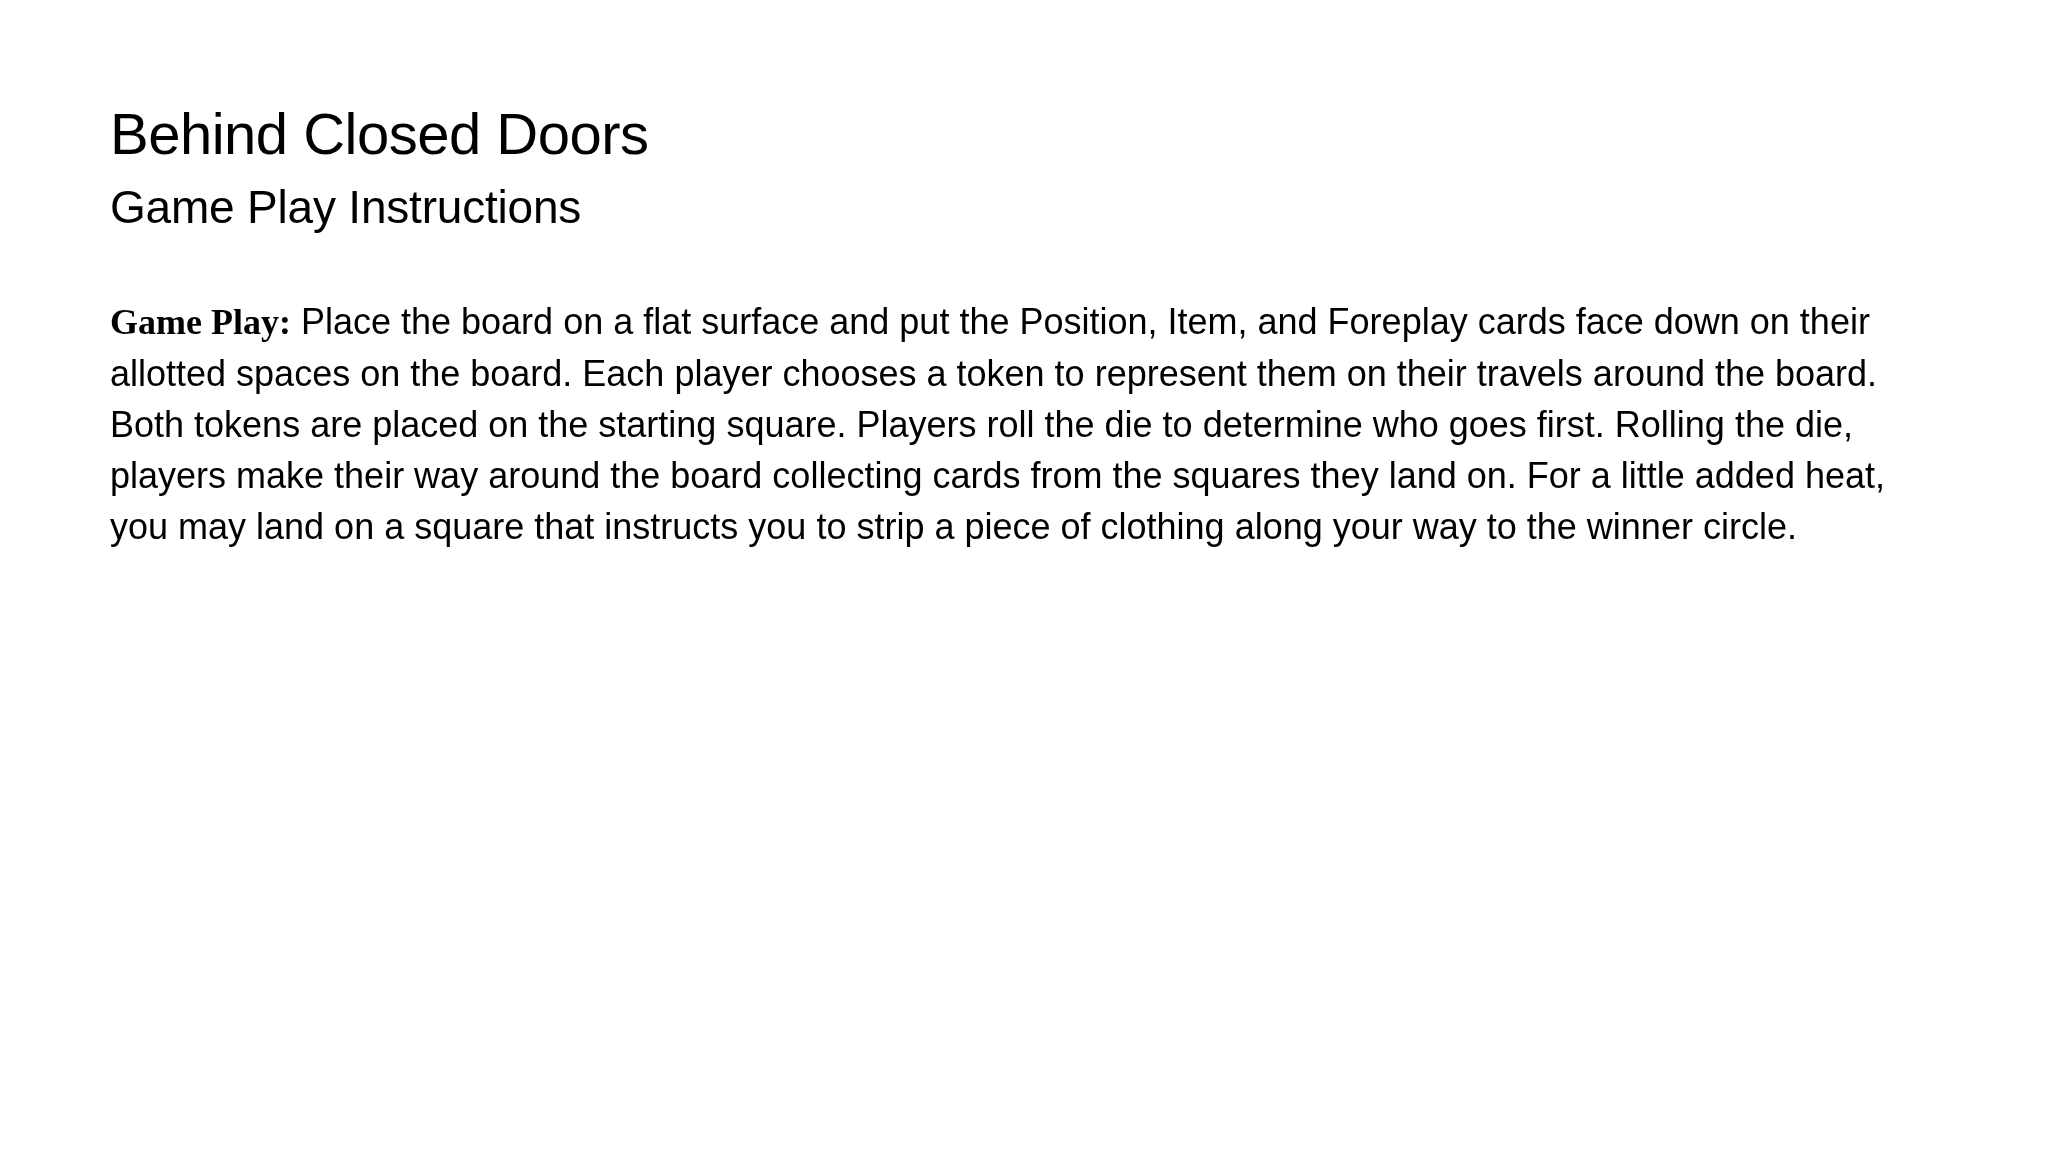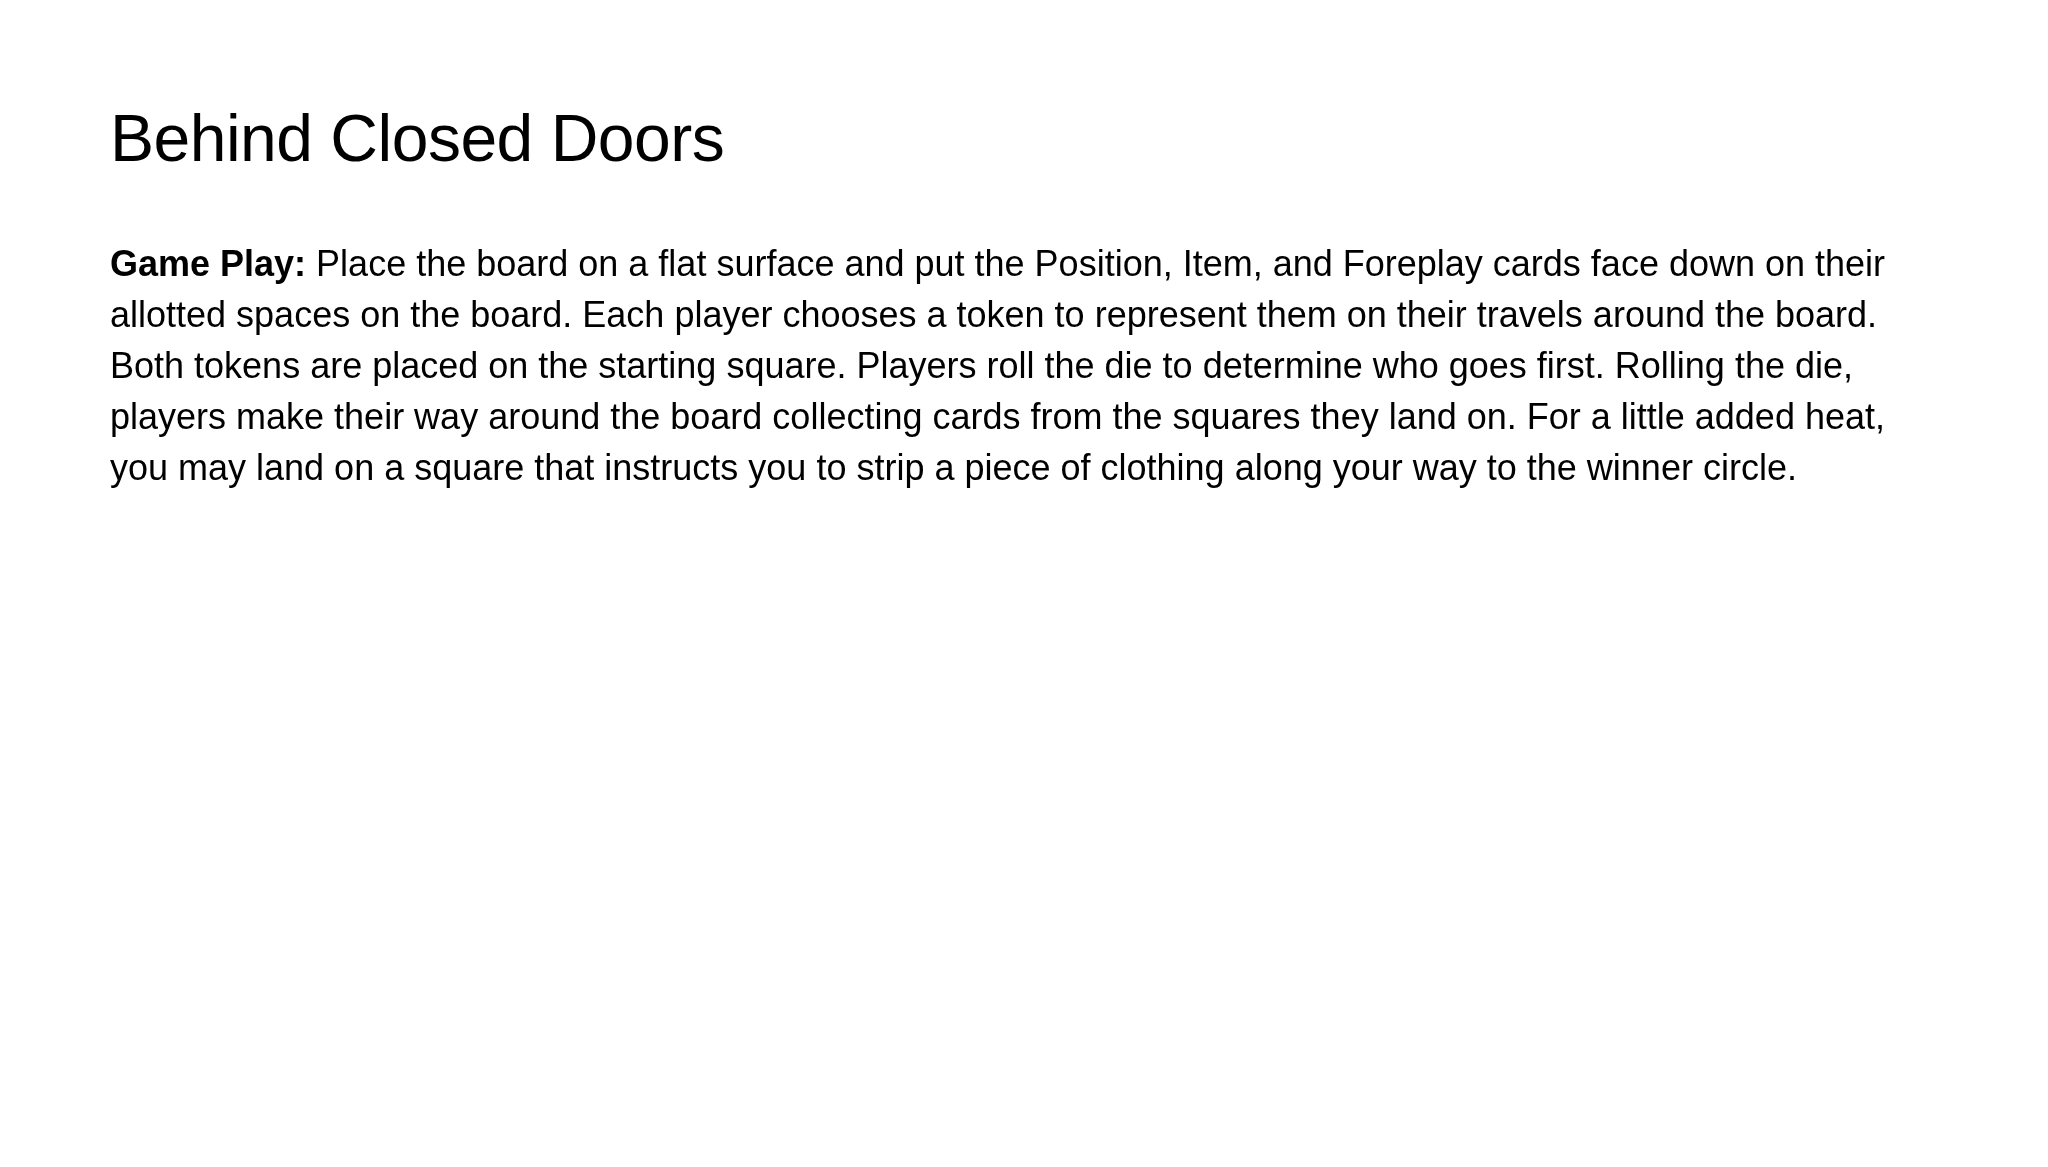--- a/index.html
+++ b/index.html
@@ -16,21 +16,21 @@
   }
   .page {
     position: relative;
     width: 2048px;
     height: 1167px;
     background: #ffffff;
     box-sizing: border-box;
     padding: 80px 110px 0 110px;
   }
   .doc-title {
-    font-size: 66px;
+    font-size: 58px;
     font-weight: 400;
     line-height: 1.12;
     letter-spacing: -0.5px;
     margin: 0;
     padding-top: 22px;
   }
   .doc-subtitle {
     font-size: 46px;
     font-weight: 400;
     line-height: 1.15;
@@ -44,28 +44,30 @@
     margin: 0;
     padding-top: 62px;
     max-width: 1840px;
     text-align: left;
   }
   .body-block + .body-block {
     padding-top: 52px;
   }
   .lead {
     font-weight: bold;
+    font-family: Liberation Serif, serif;
   }
 </style>
 </head>
 <body>
 
 <div class="page">
 
   <h1 class="doc-title">Behind Closed Doors</h1>
 
+  <h2 class="doc-subtitle">Game Play Instructions</h2>
 
   <p class="body-block">
     <span class="lead">Game Play:</span><span> Place the board on a flat surface and put the Position, Item, and Foreplay cards face down on their allotted spaces on the board. Each player chooses a token to represent them on their travels around the board. Both tokens are placed on the starting square. Players roll the die to determine who goes first. Rolling the die, players make their way around the board collecting cards from the squares they land on. For a little added heat, you may land on a square that instructs you to strip a piece of clothing along your way to the winner circle.</span>
   </p>
 
 
 </div>
 
 </body></html>

